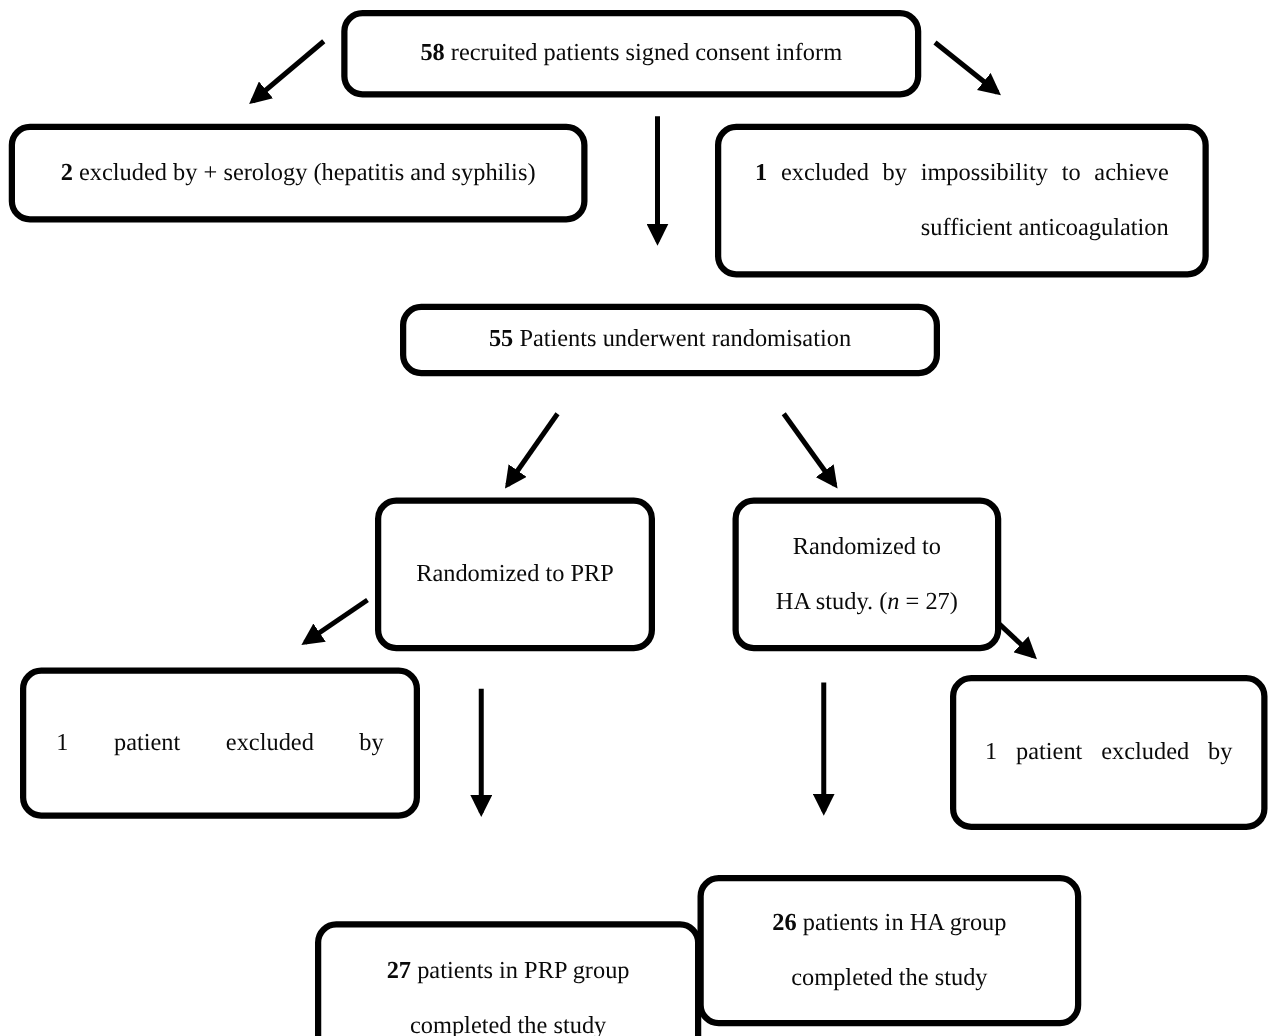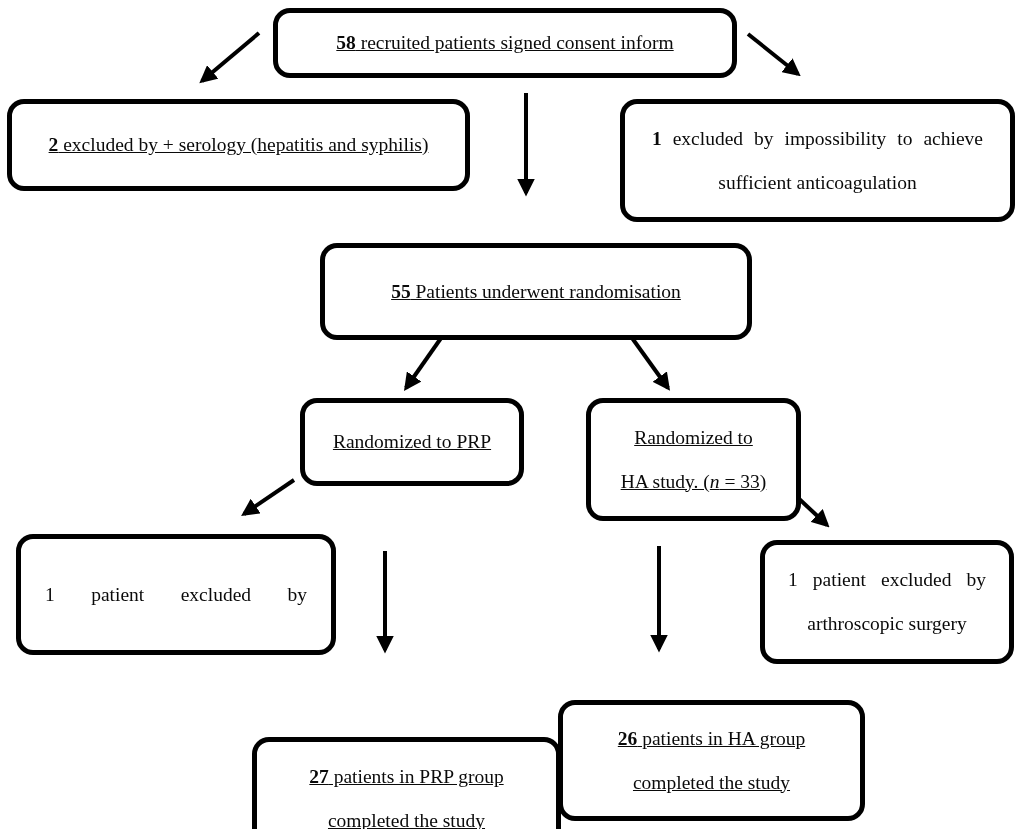--- a/index.html
+++ b/index.html
@@ -6,26 +6,26 @@
   body{
     width:1024px;height:829px;position:relative;background:#ffffff;
     font-family:"Liberation Serif","DejaVu Serif",serif;color:#0a0a0a;
     overflow:hidden;
   }
   .box{
     position:absolute;background:#ffffff;border:5px solid #000;border-radius:17px;
     box-sizing:border-box;display:flex;flex-direction:column;justify-content:center;
     font-size:19.5px;
   }
-  .center{align-items:center;text-align:center;text-decoration:underline;}
+  .center{align-items:center;text-align:center;}
   .line{line-height:44px;}
   .single .line{line-height:normal;}
   .jbox{align-items:stretch;}
   .jbox .l1{text-align:justify;text-align-last:justify;}
-  .jbox .l2{text-align:center;}
+  .jbox .l2{text-align:right;}
   b{font-weight:bold;}
   i{font-style:italic;}
   svg.arrows{position:absolute;left:0;top:0;pointer-events:none;}
   .arrow{stroke:#000;stroke-width:4;fill:none;}
 </style>
 </head>
 <body>
 
 <svg class="arrows" width="1024" height="829" viewBox="0 0 1024 829">
   <defs>
@@ -41,49 +41,48 @@
   <line class="arrow" x1="294" y1="480" x2="244" y2="514" marker-end="url(#ah)"></line>
   <line class="arrow" x1="385" y1="551" x2="385" y2="650" marker-end="url(#ah)"></line>
   <line class="arrow" x1="780" y1="481" x2="827" y2="525" marker-end="url(#ah)"></line>
   <line class="arrow" x1="659" y1="546" x2="659" y2="649" marker-end="url(#ah)"></line>
 </svg>
 
 <div class="box center single" style="left:273px;top:8px;width:464px;height:70px;">
   <div class="line"><b>58</b><span> recruited patients signed consent inform</span></div>
 </div>
 
-<div class="box center single" style="left:7px;top:99px;width:463px;height:92px;">
+<div class="box center single" style="left:7px;top:99px;width:463px;height:79px;">
   <div class="line"><b>2</b><span> excluded by + serology (hepatitis and syphilis)</span></div>
 </div>
 
-<div class="box jbox" style="left:620px;top:99px;width:395px;height:123px;padding:0 27px;">
+<div class="box jbox" style="left:572px;top:99px;width:395px;height:123px;padding:0 27px;">
   <div class="line l1"><b>1</b><span> excluded by impossibility to achieve</span></div>
   <div class="line l2">sufficient anticoagulation</div>
 </div>
 
-<div class="box center single" style="left:320px;top:243px;width:432px;height:97px;">
+<div class="box center single" style="left:320px;top:243px;width:432px;height:58px;">
   <div class="line"><b>55</b><span> Patients underwent randomisation</span></div>
 </div>
 
-<div class="box center" style="left:300px;top:398px;width:224px;height:88px;">
+<div class="box center" style="left:300px;top:398px;width:224px;height:123px;">
   <div class="line">Randomized to PRP</div>
 </div>
 
 <div class="box center" style="left:586px;top:398px;width:215px;height:123px;align-items:center;">
   <div class="line">Randomized to</div>
-  <div class="line"><span>HA study. (</span><i>n</i><span> = 33)</span></div>
+  <div class="line"><span>HA study. (</span><i>n</i><span> = 27)</span></div>
 </div>
 
 <div class="box jbox" style="left:16px;top:534px;width:320px;height:121px;padding:0 24px;">
   <div class="line l1">1 patient excluded by</div>
 </div>
 
 <div class="box jbox" style="left:760px;top:540px;width:254px;height:124px;padding:0 23px;">
   <div class="line l1">1 patient excluded by</div>
-  <div class="line l2">arthroscopic surgery</div>
 </div>
 
 <div class="box center" style="left:208px;top:737px;width:309px;height:123px;margin-left:44px;">
   <div class="line"><b>27</b><span> patients in PRP group</span></div>
   <div class="line">completed the study</div>
 </div>
 
 <div class="box center" style="left:558px;top:700px;width:307px;height:121px;">
   <div class="line"><b>26</b><span> patients in HA group</span></div>
   <div class="line">completed the study</div>

